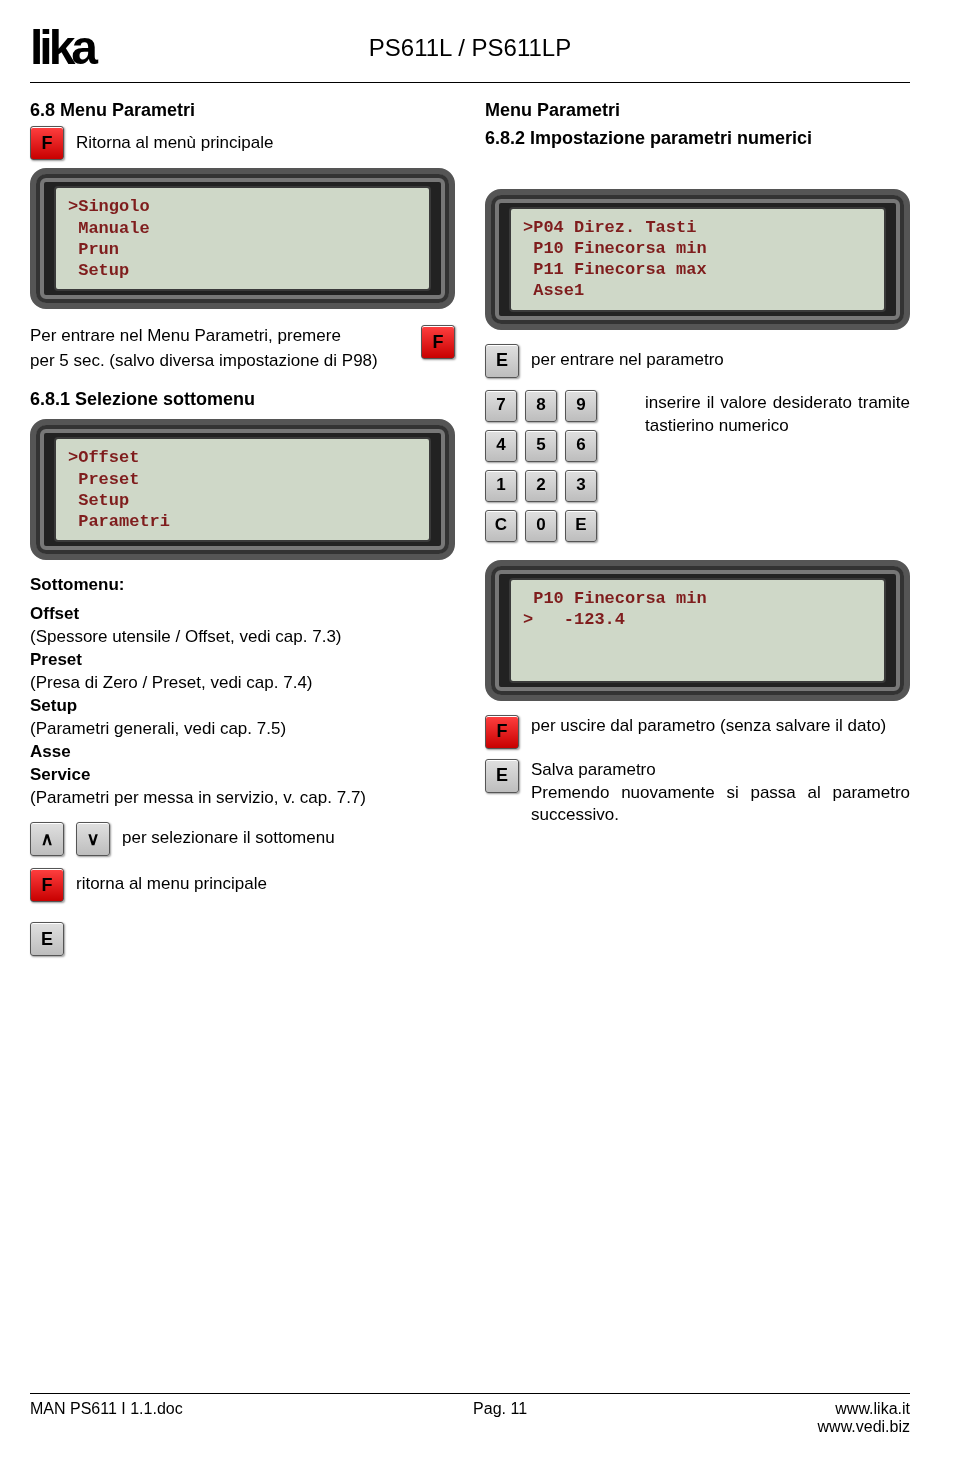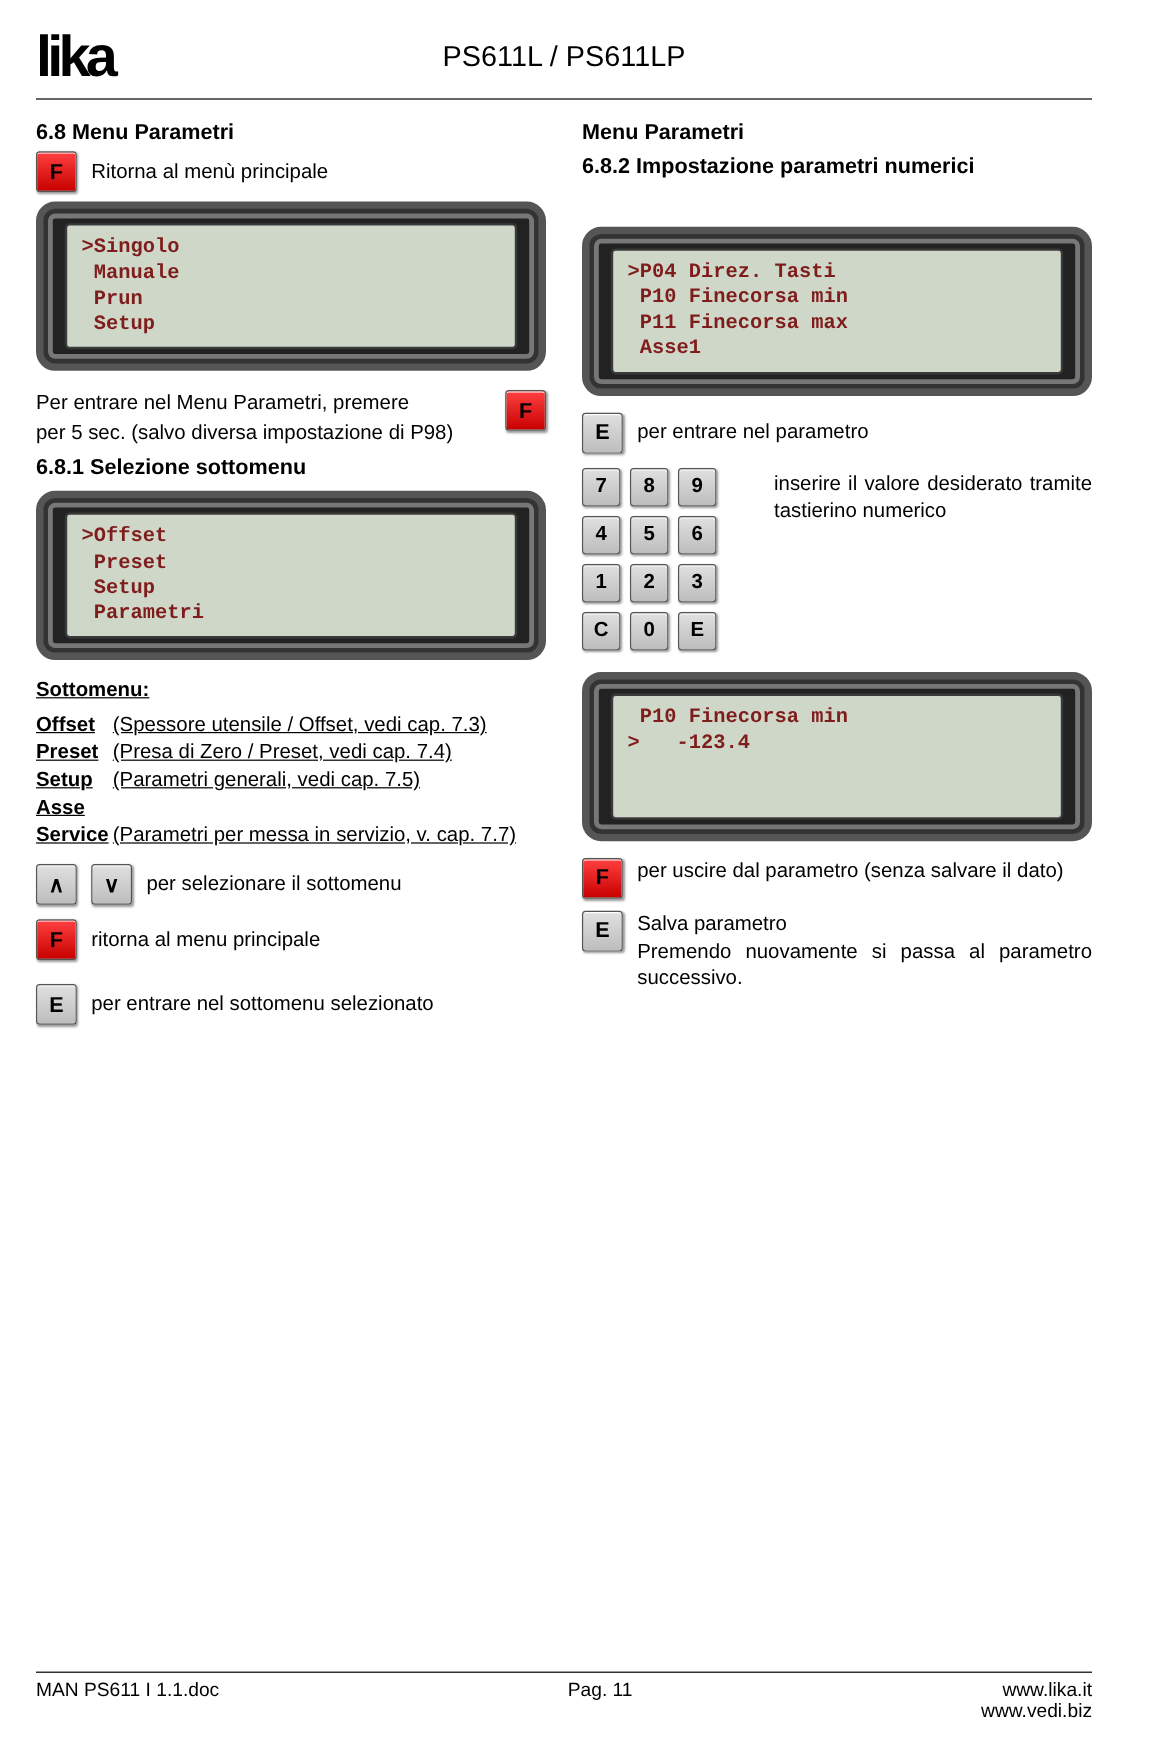--- a/index.html
+++ b/index.html
@@ -103,21 +103,21 @@
   }
   .keypad {
     display: flex;
     flex-direction: column;
     gap: 8px;
     width: 140px;
   }
   .keypad-row { display: flex; gap: 8px; }
   .para { margin: 2px 0; }
   .submenu-table { margin: 6px 0 10px 0; }
-  .submenu-row { display: flex; }
+  .submenu-row { display: flex; flex-direction: column; }
   .submenu-label { width: 64px; font-weight: bold; }
   .submenu-desc { flex: 1; }
   .just { text-align: justify; text-justify: inter-word; }
   .footer {
     position: absolute;
     bottom: 30px;
     left: 30px;
     right: 50px;
   }
   .hr-bot {
@@ -159,30 +159,30 @@
     </div>
 
     <div class="row" style="align-items:flex-start; margin-top:10px;">
       <div style="flex:1;">
         <div class="para">Per entrare nel Menu Parametri, premere</div>
         <div class="para">per 5 sec. (salvo diversa impostazione di P98)</div>
       </div>
       <span class="key red" style="margin-top:2px;">F</span>
     </div>
 
-    <div class="section-h" style="margin-top:2px;">6.8.1 Selezione sottomenu</div>
+    <div class="section-h" style="margin-top:12px;">6.8.1 Selezione sottomenu</div>
 
     <div class="lcd">
       <div class="lcd-inner">&gt;Offset
  Preset
  Setup
  Parametri</div>
     </div>
 
-    <div style="margin-top:14px;text-decoration:underline;">
+    <div style="margin-top:14px;">
       <div style="font-weight:bold;">Sottomenu:</div>
       <div class="submenu-table">
         <div class="submenu-row">
           <div class="submenu-label">Offset</div>
           <div class="submenu-desc">(Spessore utensile / Offset, vedi cap. 7.3)</div>
         </div>
         <div class="submenu-row">
           <div class="submenu-label">Preset</div>
           <div class="submenu-desc">(Presa di Zero / Preset, vedi cap. 7.4)</div>
         </div>
@@ -206,21 +206,20 @@
       <span>per selezionare il sottomenu</span>
     </div>
 
     <div class="row ac" style="margin:8px 0;">
       <span class="key red">F</span>
       <span>ritorna al menu principale</span>
     </div>
 
     <div class="row ac" style="margin:20px 0;">
       <span class="key">E</span>
-      <span>per entrare nel sottomenu selezionato</span>
     </div>
   </div>
 
   <div class="col">
     <div class="section-h" style="font-weight:bold;">Menu Parametri</div>
     <div class="section-h">6.8.2 Impostazione parametri numerici</div>
 
     <div class="lcd" style="margin-top:38px;">
       <div class="lcd-inner">&gt;P04 Direz. Tasti
  P10 Finecorsa min

